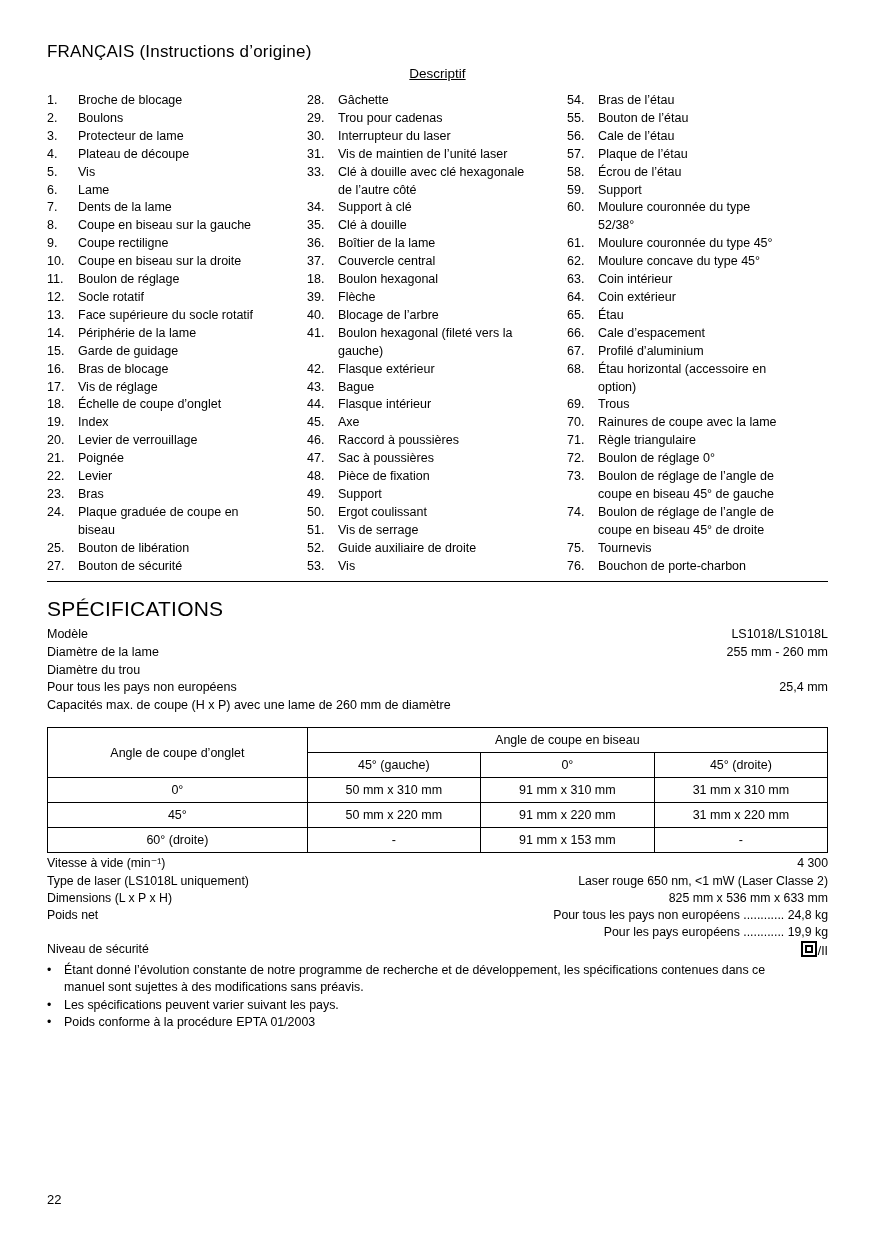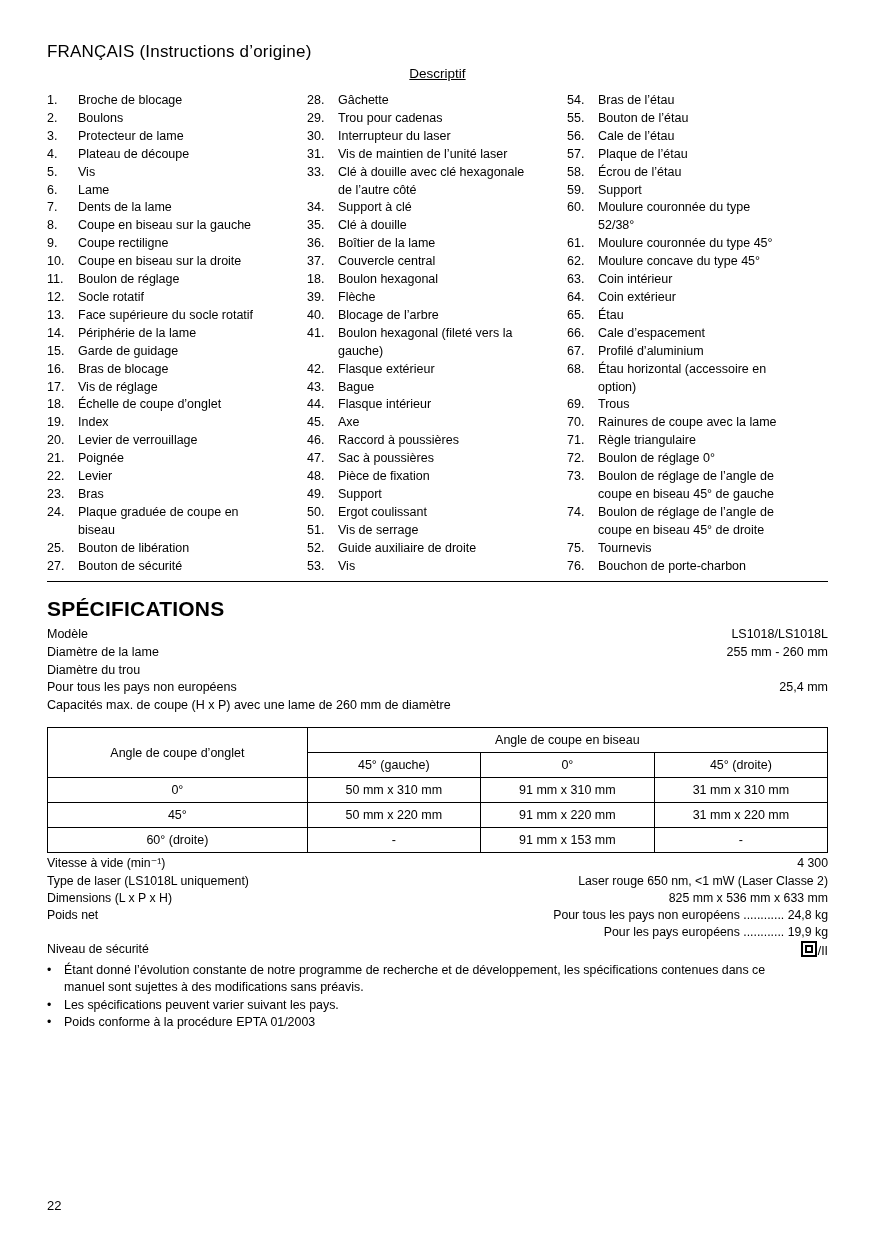--- a/index.html
+++ b/index.html
@@ -10,35 +10,35 @@
   }
   .page{padding:30px 47px 0 47px;}
   .doc-title{font-size:17px;font-weight:normal;margin:12px 0 0 0;letter-spacing:.2px;}
   .descriptif{ text-align:center;font-size:13.5px;font-weight:normal;text-decoration:underline;margin-top:4px;}
   .cols{display:grid;grid-template-columns:260px 260px 261px;margin-top:11px;font-size:12.5px;line-height:17.9px;}
   .cols ol{list-style:none;margin:0;padding:0;}
   .item{display:flex;align-items:flex-start;}
   .num{flex:0 0 31px;width:31px;}
   .txt{flex:1;white-space:pre-wrap;padding-right:8px;}
   .rule{border:none;border-top:1.5px solid #000;margin:6px 0 0 0;}
-  .spec-heading{font-size:21px;font-weight:bold;margin:15px 0 5px 0;letter-spacing:.2px;}
+  .spec-heading{font-size:21px;font-weight:normal;margin:15px 0 5px 0;letter-spacing:.2px;}
   .specrows{font-size:12.5px;line-height:17.6px;}
   .specrow{display:flex;justify-content:space-between;}
   .specrow .val{text-align:right;white-space:pre;}
   table.cap{border-collapse:collapse;width:100%;margin-top:13px;font-size:12.5px;table-layout:fixed;}
   table.cap th,table.cap td{border:1px solid #000;font-weight:normal;text-align:center;padding:2px 3px;height:20px;}
   col.c0{width:33.3%;} col.c1{width:22.2%;} col.c2{width:22.3%;} col.c3{width:22.2%;}
   .specrows2{font-size:12.3px;line-height:17.2px;margin-top:2px;}
   .di-icon{display:inline-block;width:12px;height:12px;border:2px solid #000;position:relative;vertical-align:-2px;margin-right:1px;}
   .di-icon i{position:absolute;left:2px;top:2px;width:4px;height:4px;border:2px solid #000;}
   .notes{font-size:12.4px;line-height:17.5px;margin-top:1px;}
   .note{display:flex;align-items:flex-start;}
   .bgl{flex:0 0 17px;width:17px;}
   .ntext{flex:1;padding-right:30px;}
-  .pagenum{position:absolute;left:47px;bottom:27px;font-size:13px;}
+  .pagenum{position:absolute;left:47px;bottom:33px;font-size:13px;}
 </style>
 </head>
 <body>
 
 <div class="page">
 
   <h1 class="doc-title">FRANÇAIS (Instructions d’origine)</h1>
   <div class="descriptif">Descriptif</div>
 
   <div class="cols">

